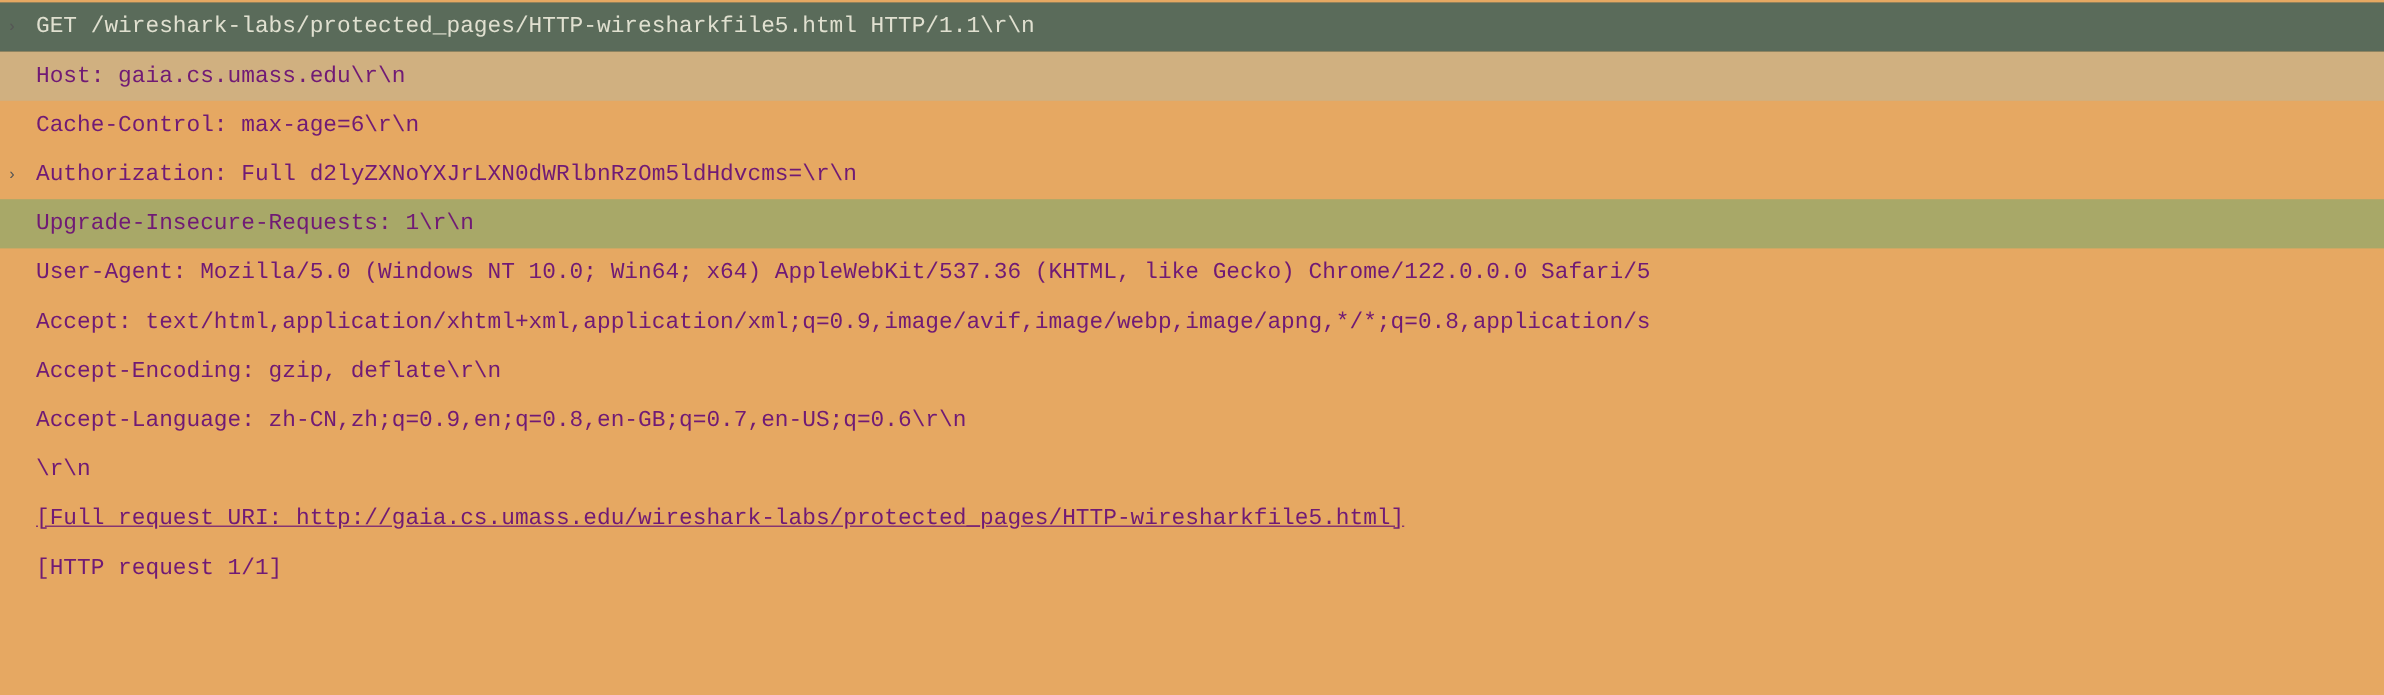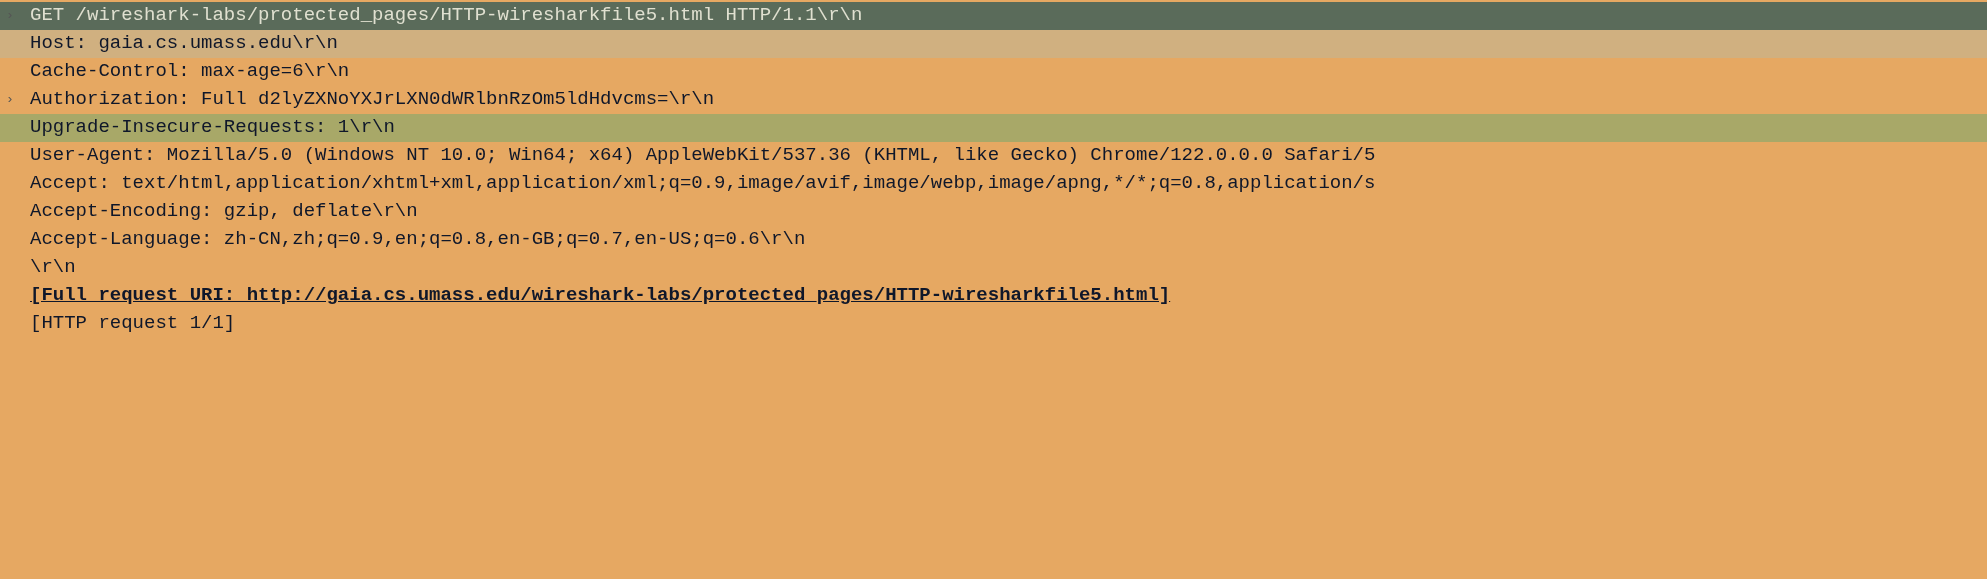--- a/index.html
+++ b/index.html
@@ -17,21 +17,21 @@
       line-height: 1.65;
     }
     .packet-details {
       padding: 2px 0;
     }
     .line {
       display: flex;
       align-items: center;
       white-space: nowrap;
       padding-left: 30px;
-      height: 28px;
+      height: 41px;
     }
     .expand-marker {
       position: absolute;
       left: 6px;
       color: #555;
       font-size: 13px;
     }
     .line.expandable {
       position: relative;
     }
@@ -41,24 +41,23 @@
     }
     .line.highlight-tan {
       background-color: #d0b080;
     }
     .line.highlight-olive {
       background-color: #a8a868;
     }
     .link-text {
       color: #3030c0;
       text-decoration: underline;
-      font-weight: bold;
     }
     .content {
-      color: #0f172a;
+      color: #701a75;
     }
     .line.selected-request .content {
       color: #e0e0d0;
     }
   </style>
 </head>
 <body>
 
 <div class="packet-details" id="details-root">
 <div class="line selected-request expandable">

